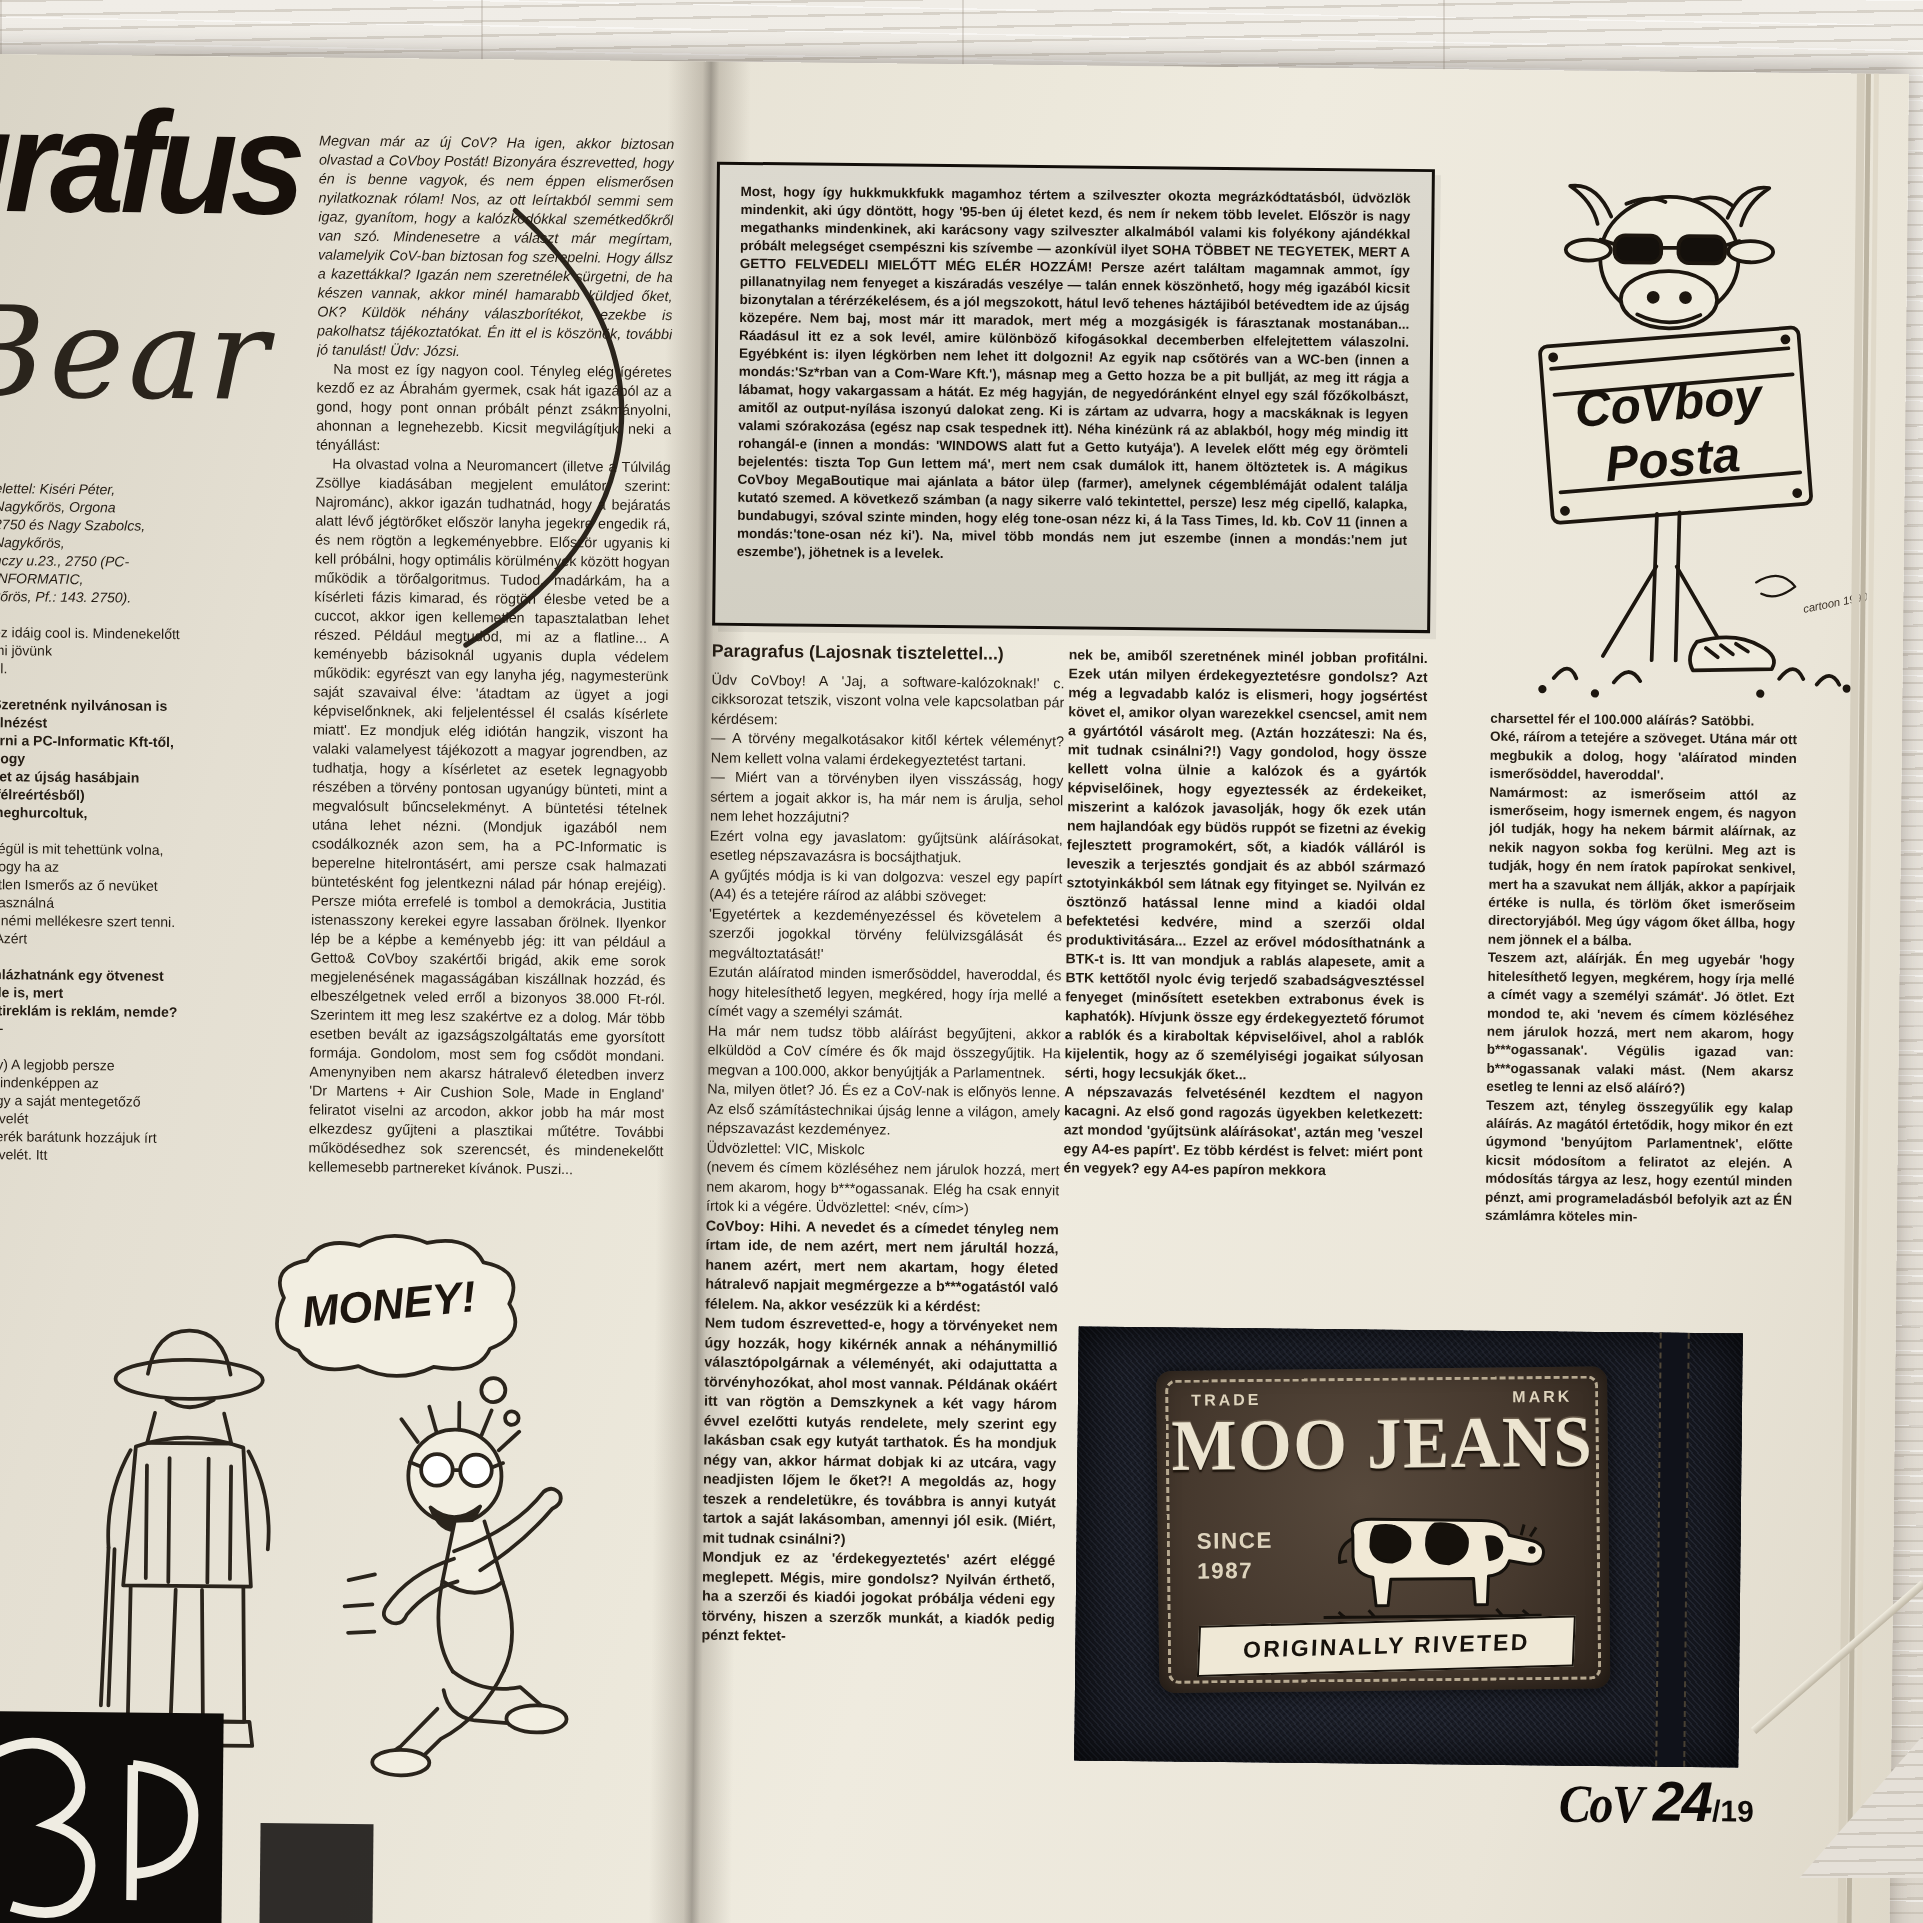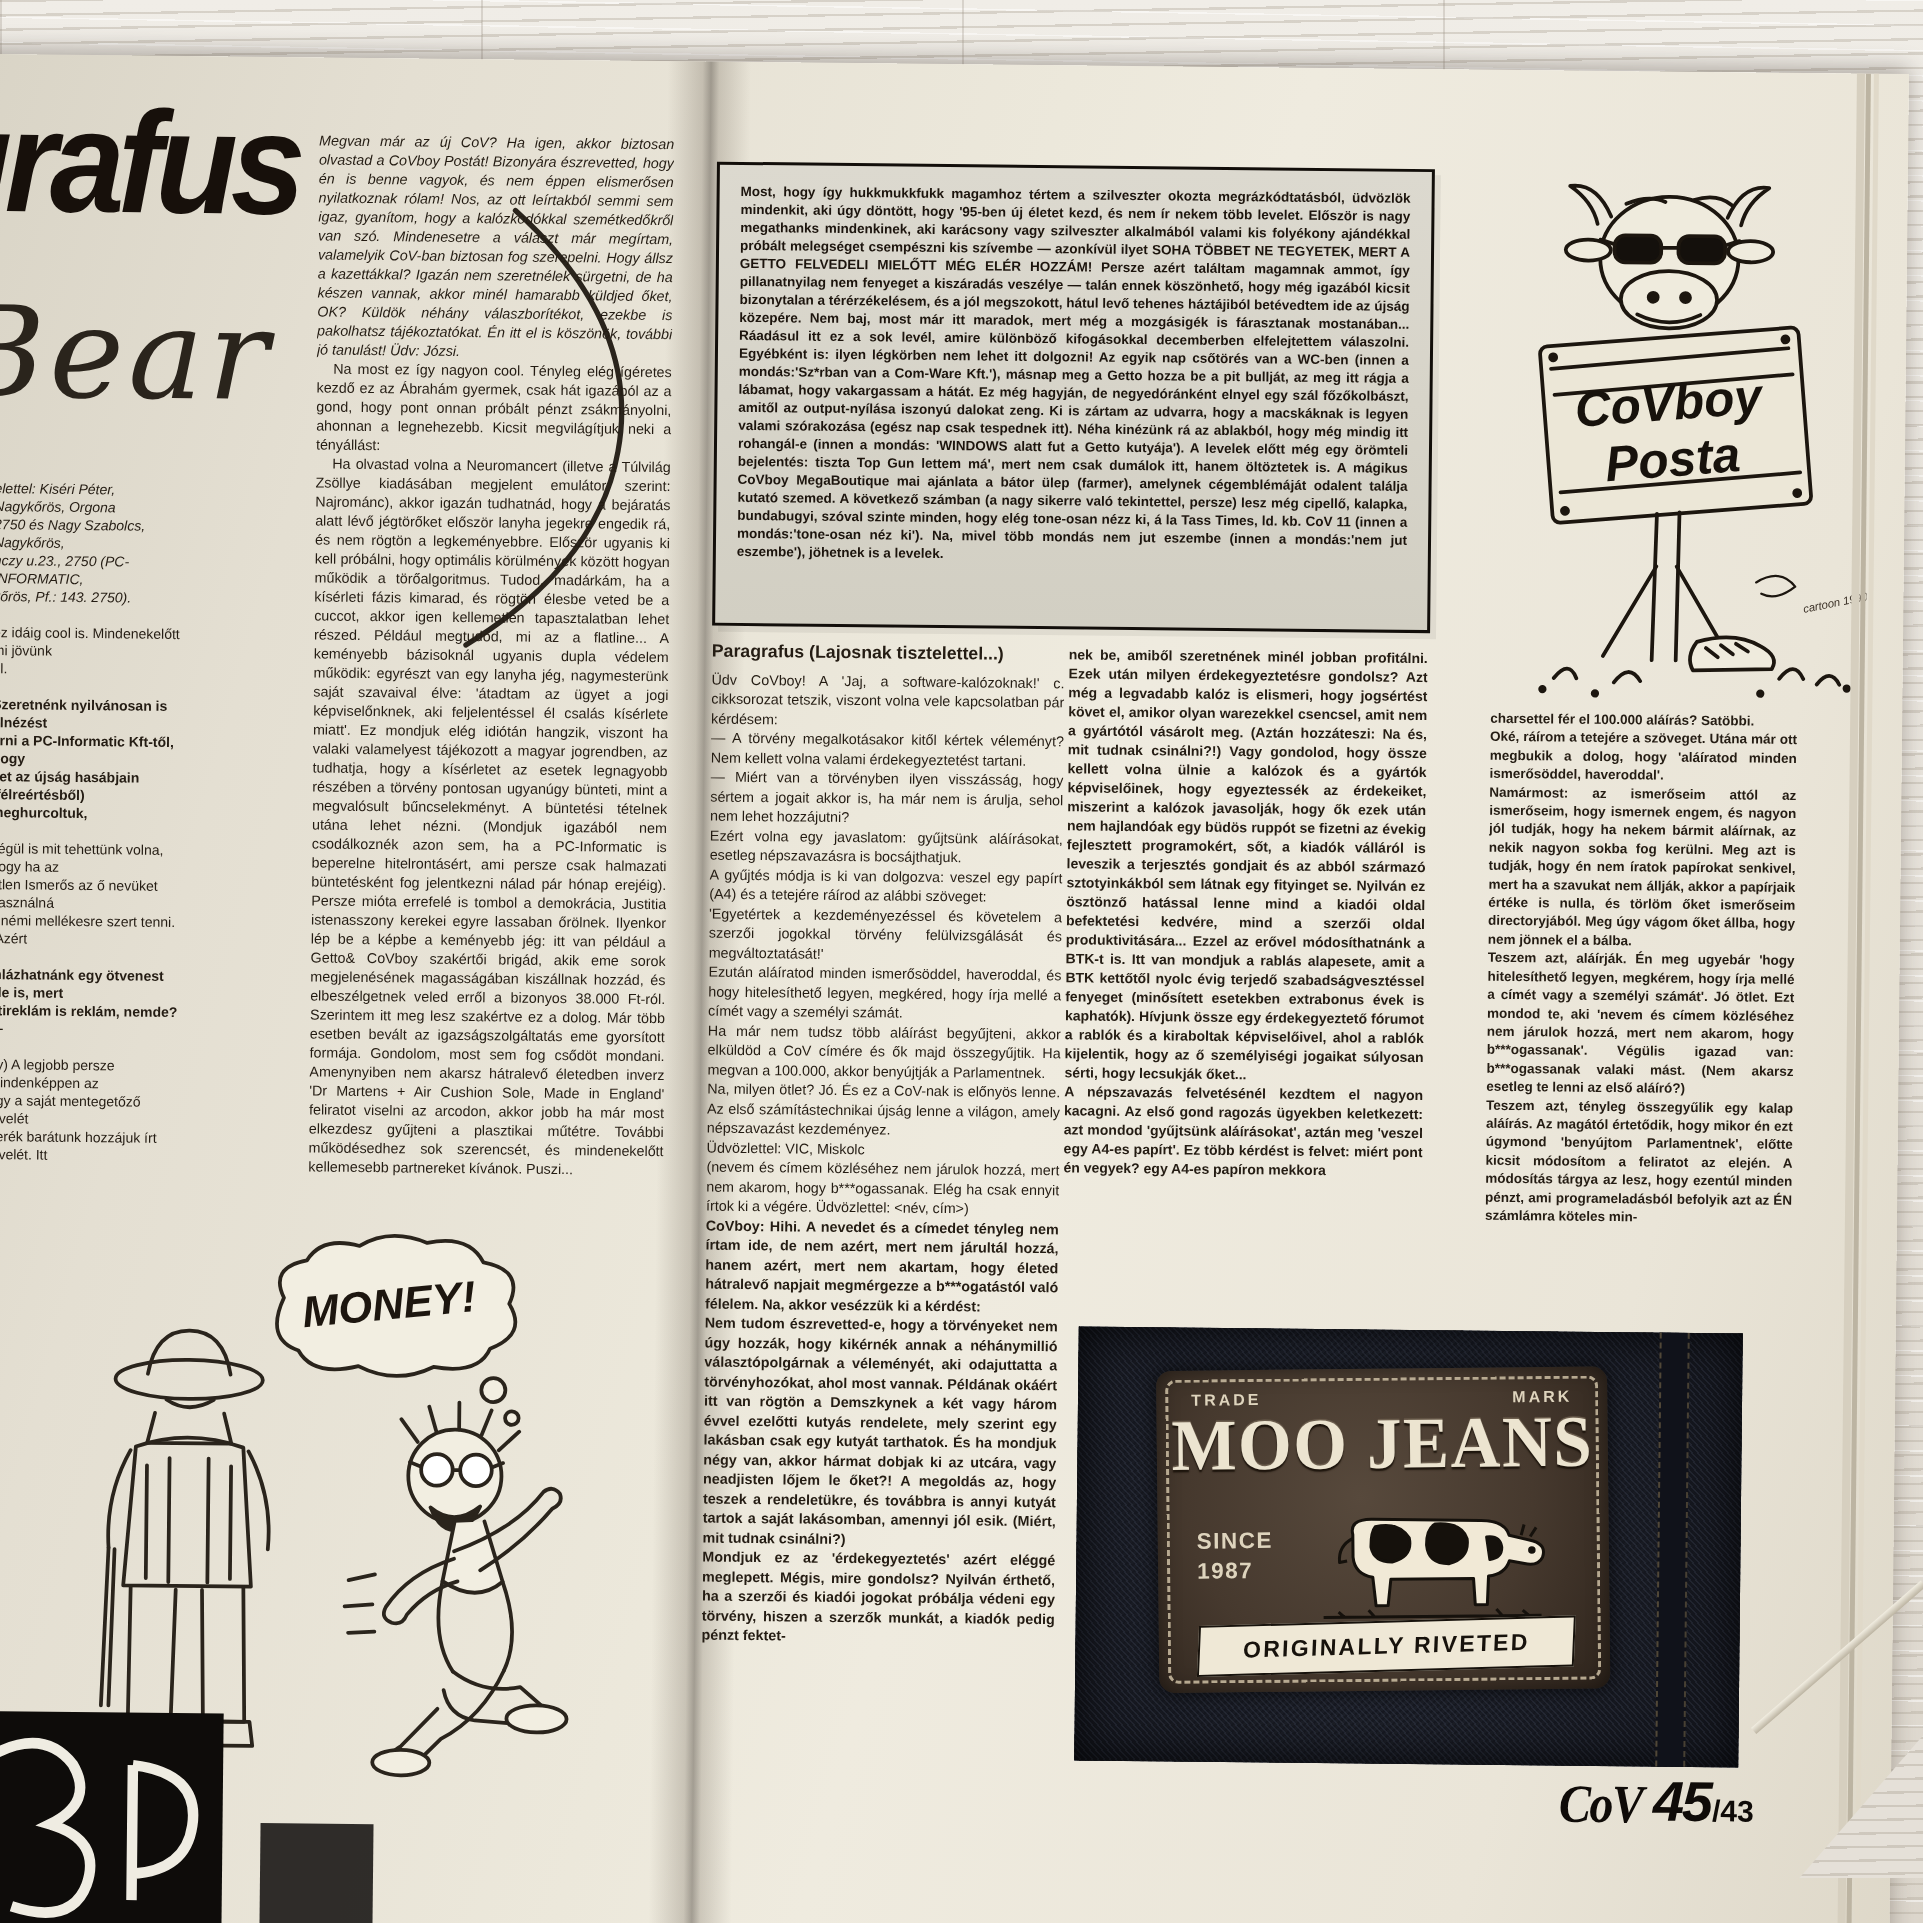--- a/index.html
+++ b/index.html
@@ -284,22 +284,22 @@
           <circle cx="298" cy="78" r="3" fill="#15110c"></circle>
         </g>
         <path d="M20 165 L310 165 M40 158 L48 165 M80 156 L88 165 M250 156 L258 165 M285 158 L293 165" stroke="#15110c" stroke-width="4"></path>
       </svg>
       <div class="moo-banner">ORIGINALLY RIVETED</div>
     </div>
   </div>
 
   <div class="footer">
     <span class="logo">CoV</span>
-    <span class="num">45</span>
-    <span class="pg">/43</span>
+    <span class="num">24</span>
+    <span class="pg">/19</span>
   </div>
 
   <div class="page-edge-strip" style="left:1879px;width:7.5px;background:#d6cfbf;"></div>
   <div class="page-edge-strip" style="left:1888px;width:5.3px;background:#bcb4a2;"></div>
   <div class="page-edge-strip" style="left:1896px;width:4.5px;background:#e0d9c9;"></div>
 </div>
 
 <div class="corner-wood"></div>
 <div class="corner-edge"></div>
 

